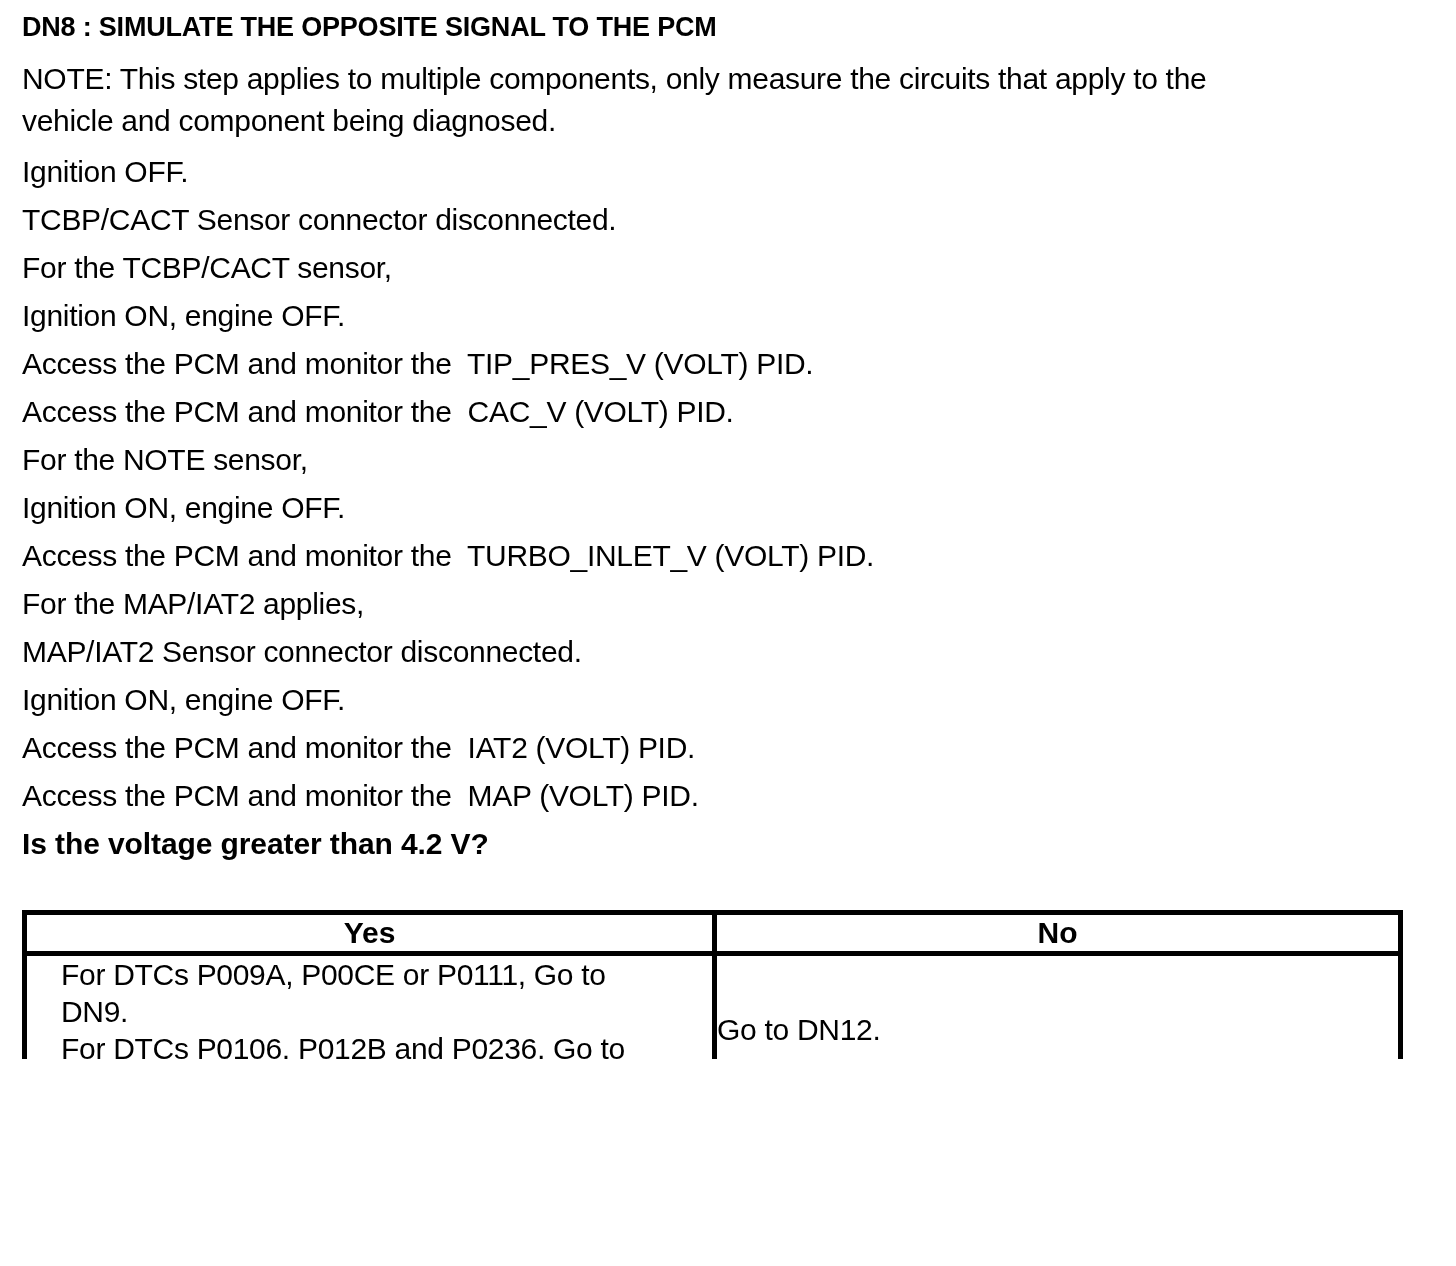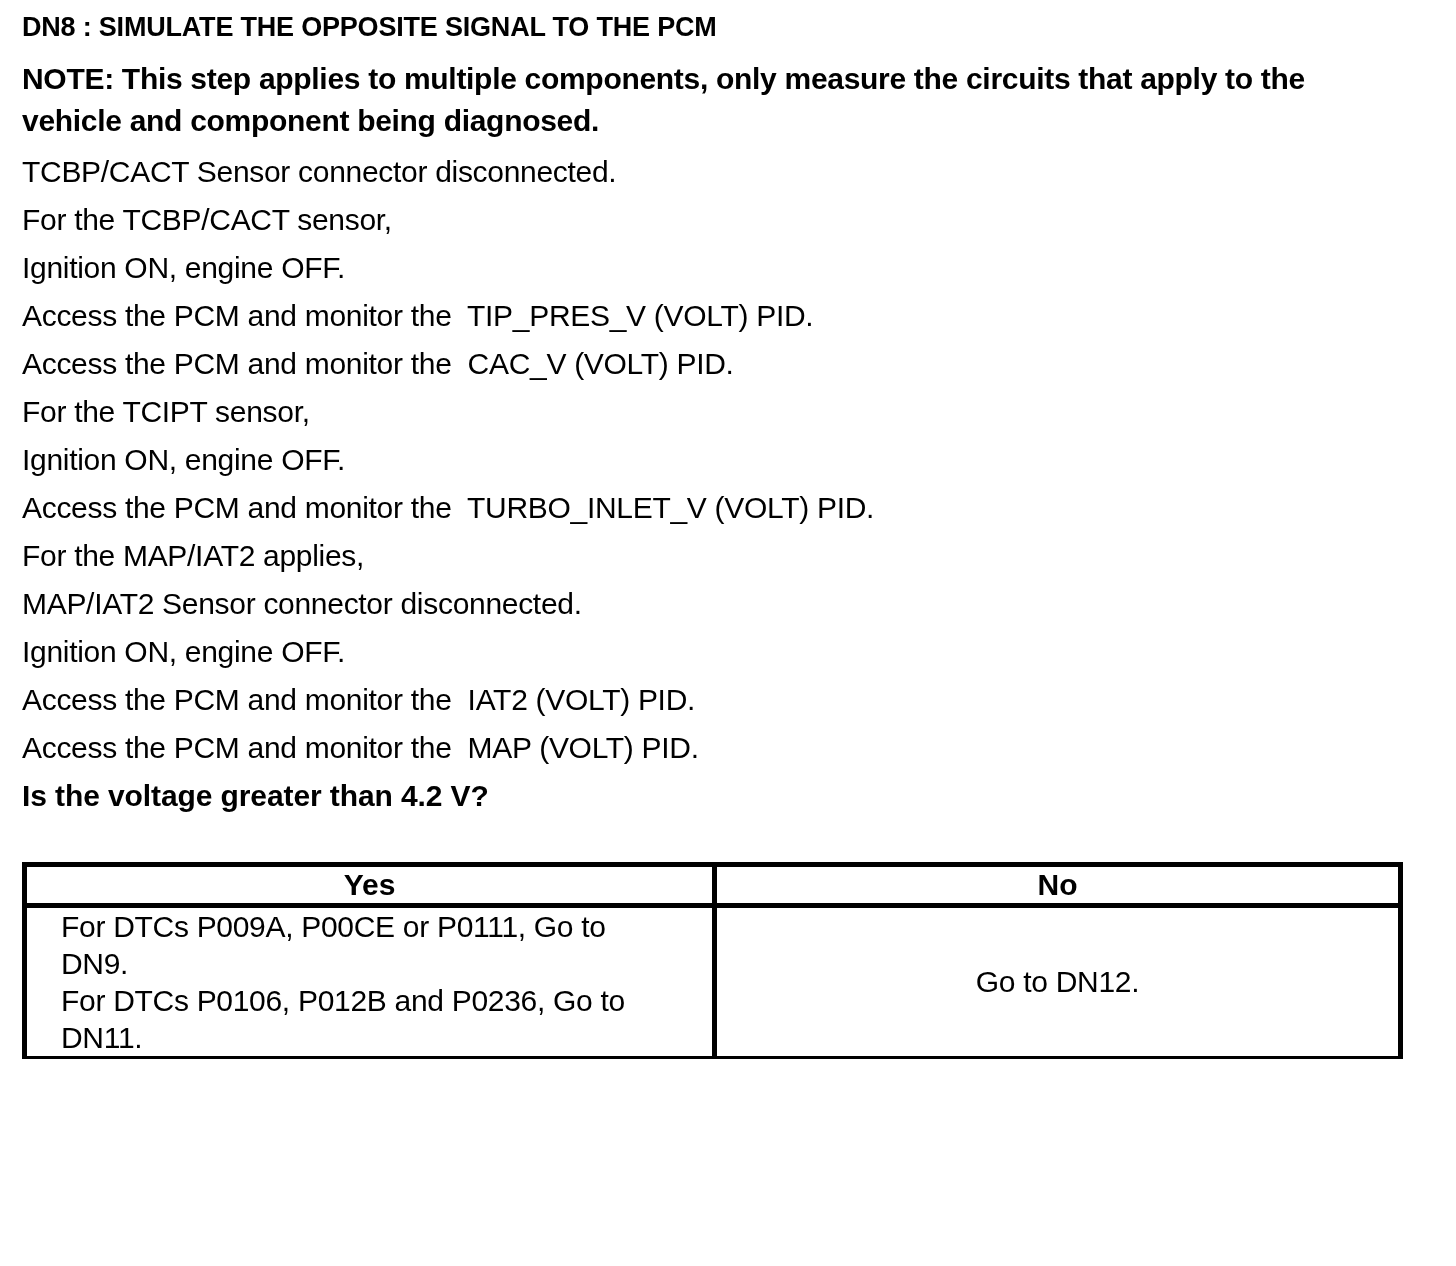--- a/index.html
+++ b/index.html
@@ -24,21 +24,20 @@
   }
   .title {
     font-size: 27px;
     font-weight: bold;
     line-height: 30px;
     margin: 0 0 16px 0;
     letter-spacing: -0.2px;
   }
   .note {
     margin: 0 0 6px 0;
-    font-weight: bold;
   }
   .note-line {
     font-size: 30px;
     line-height: 42px;
     letter-spacing: -0.3px;
     white-space: pre-wrap;
   }
   .step {
     font-size: 30px;
     line-height: 48px;
@@ -74,21 +73,21 @@
     padding: 2px 4px 0 4px;
   }
   td.yes-cell .cell-line {
     font-size: 30px;
     line-height: 37px;
     letter-spacing: -0.3px;
     white-space: pre-wrap;
     margin-left: 34px;
   }
   td.no-cell {
-    text-align: center;
+    text-align: left;
     vertical-align: middle;
     font-size: 30px;
     letter-spacing: -0.3px;
   }
   .bottom-rule {
     position: absolute;
     left: 19px;
     top: 1244px;
     width: 1396px;
     height: 7px;
@@ -101,26 +100,27 @@
 <div class="page">
   <div class="doc">
 
     <h1 class="title">DN8 : SIMULATE THE OPPOSITE SIGNAL TO THE PCM</h1>
 
     <div class="note">
       <div class="note-line">NOTE: This step applies to multiple components, only measure the circuits that apply to the</div>
       <div class="note-line">vehicle and component being diagnosed.</div>
     </div>
 
+    <div class="step">Ignition OFF.</div>
     <div class="step">TCBP/CACT Sensor connector disconnected.</div>
     <div class="step">For the TCBP/CACT sensor,</div>
     <div class="step">Ignition ON, engine OFF.</div>
     <div class="step">Access the PCM and monitor the  TIP_PRES_V (VOLT) PID.</div>
     <div class="step">Access the PCM and monitor the  CAC_V (VOLT) PID.</div>
-    <div class="step">For the TCIPT sensor,</div>
+    <div class="step">For the NOTE sensor,</div>
     <div class="step">Ignition ON, engine OFF.</div>
     <div class="step">Access the PCM and monitor the  TURBO_INLET_V (VOLT) PID.</div>
     <div class="step">For the MAP/IAT2 applies,</div>
     <div class="step">MAP/IAT2 Sensor connector disconnected.</div>
     <div class="step">Ignition ON, engine OFF.</div>
     <div class="step">Access the PCM and monitor the  IAT2 (VOLT) PID.</div>
     <div class="step">Access the PCM and monitor the  MAP (VOLT) PID.</div>
 
     <div class="step question">Is the voltage greater than 4.2 V?</div>
 

